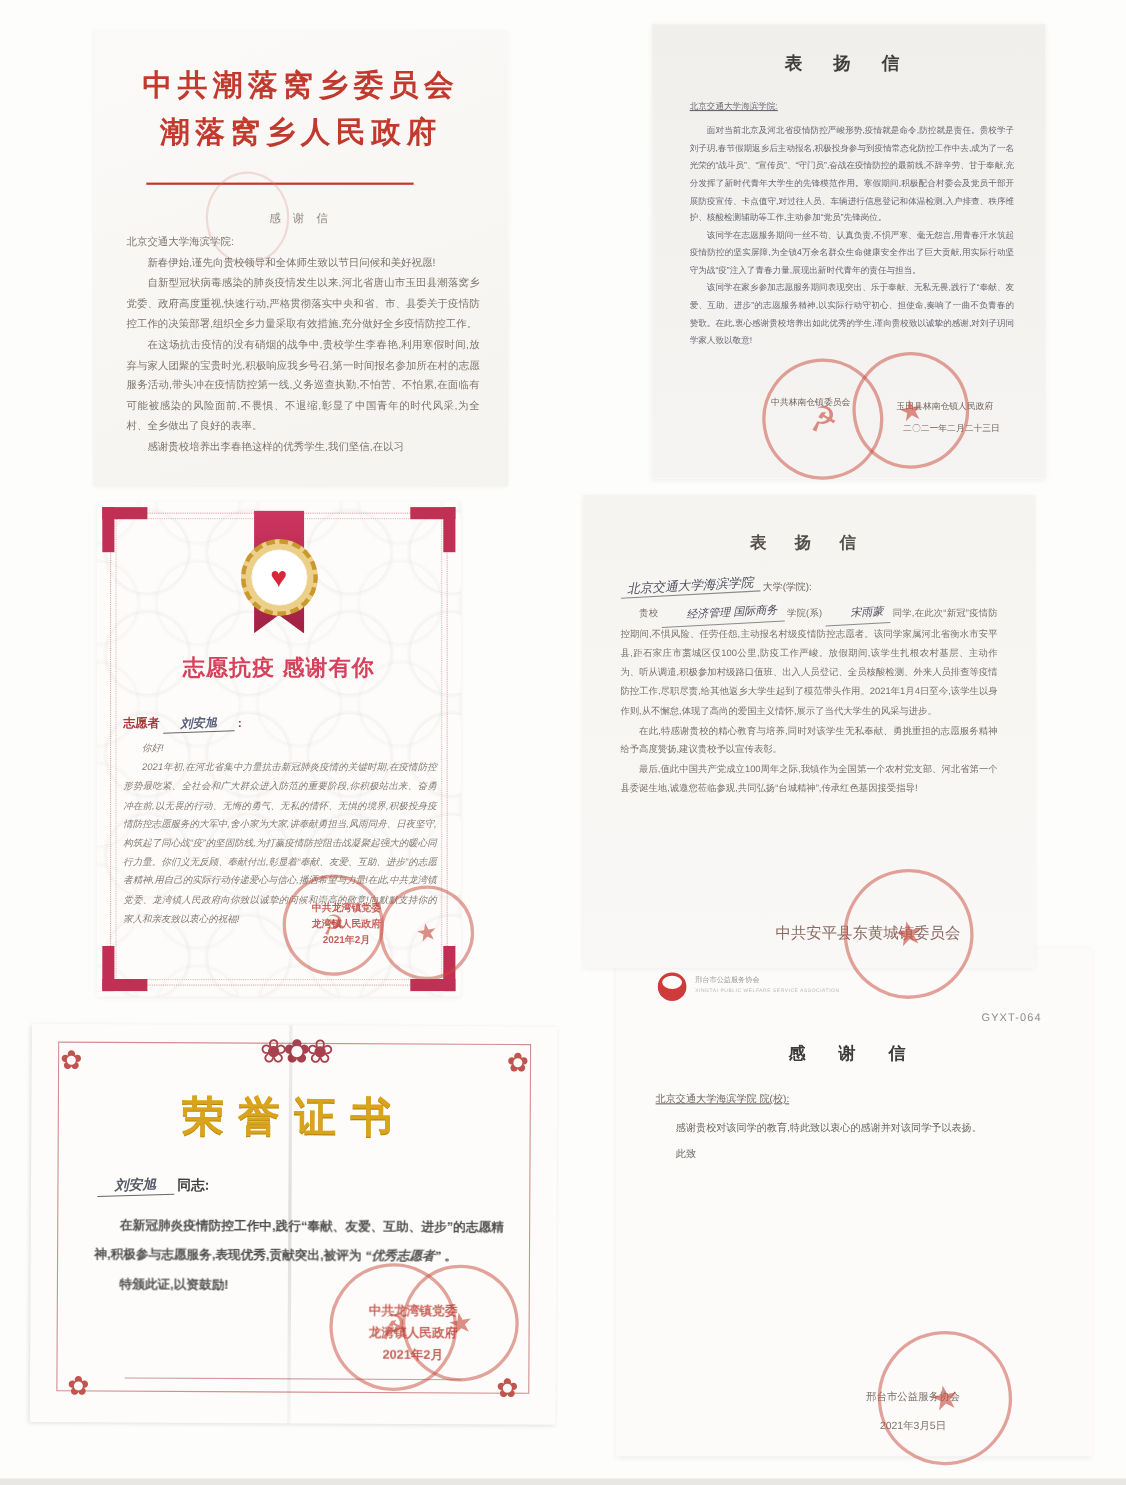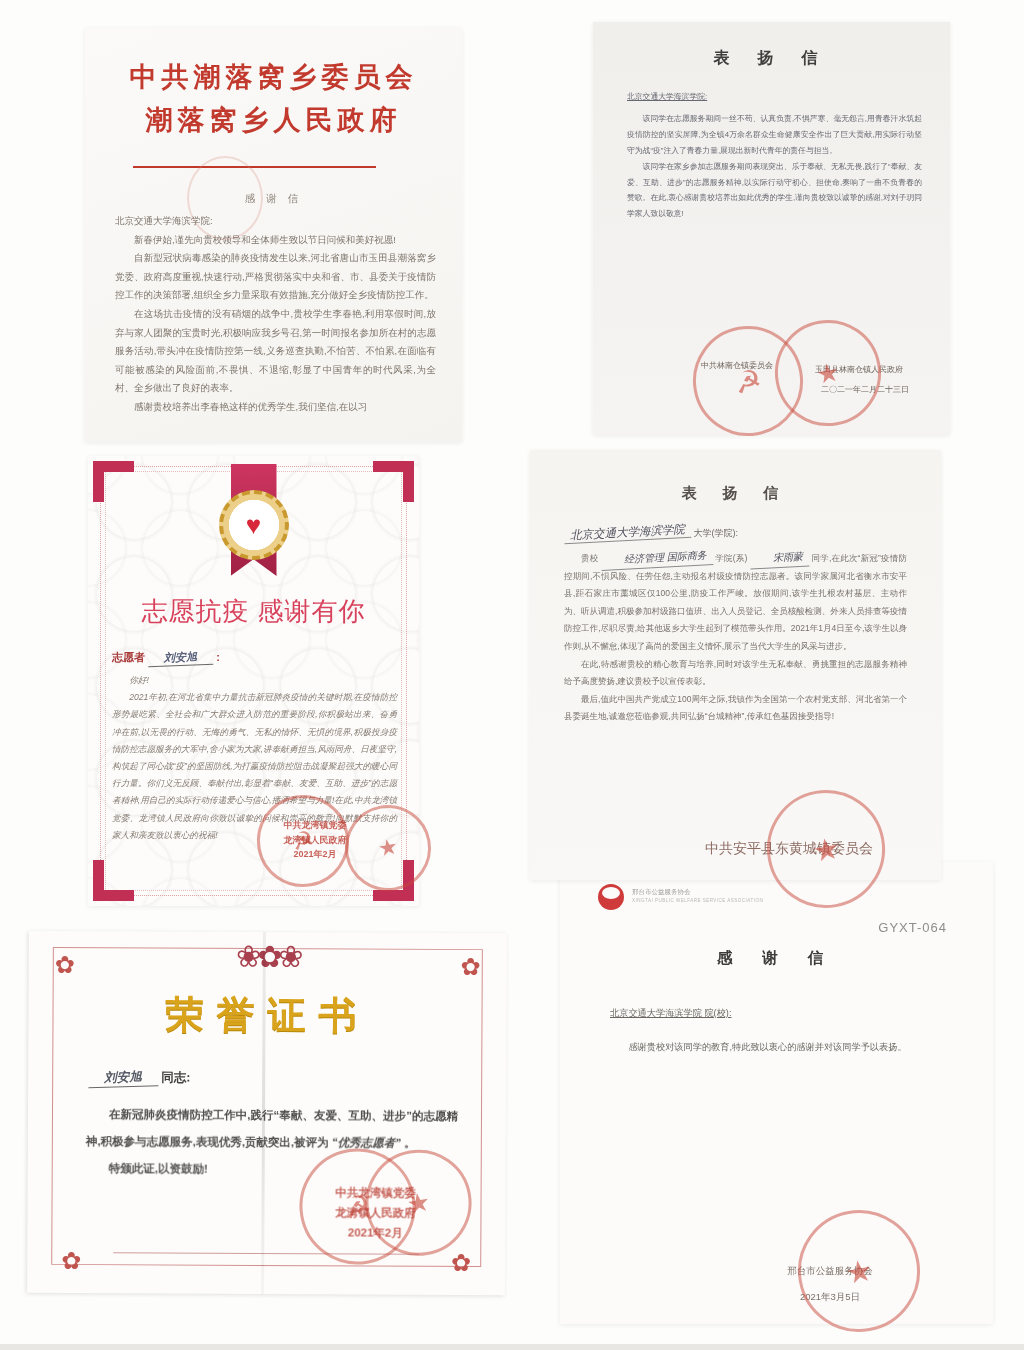--- a/index.html
+++ b/index.html
@@ -49,21 +49,21 @@
   .c-tr{right:5px;top:5px;border-top:11px solid #c22f55;border-right:11px solid #c22f55;}
   .c-bl{left:5px;bottom:5px;border-bottom:11px solid #c22f55;border-left:11px solid #c22f55;}
   .c-br{right:5px;bottom:5px;border-bottom:11px solid #c22f55;border-right:11px solid #c22f55;}
   .ribbon{position:absolute;left:50%;transform:translateX(-50%);top:8px;width:46px;height:112px;
           background:linear-gradient(180deg,#cd3560,#a02143);
           clip-path:polygon(0 0,100% 0,100% 100%,50% 85%,0 100%);}
   .medal{position:absolute;left:50%;transform:translateX(-50%);top:34px;width:62px;height:62px;border-radius:50%;
          border:4px dashed #c9992e;background:radial-gradient(circle,#ffffff 0 57%,#ecd089 58% 78%,#d4ab45 100%);
          display:flex;align-items:center;justify-content:center;z-index:2;}
   .medal .heart{font-size:26px;color:#d62839;line-height:1;}
-  .d3-title{position:absolute;top:138px;left:0;right:0;text-align:center;font-weight:400;font-size:26px;
+  .d3-title{position:absolute;top:138px;left:0;right:0;text-align:center;font-weight:700;font-size:20px;
             letter-spacing:1px;color:#d8415b;}
   .d3-vol{position:absolute;top:194px;left:24px;right:22px;font-size:11px;color:#a83a3a;font-weight:bold;}
   .hw{font-style:italic;color:#59607a;display:inline-block;transform:rotate(-2deg);}
   .hw-line{border-bottom:1px solid #666;padding:0 16px;}
   .d3-body{position:absolute;top:216px;left:24px;right:22px;font-size:8.6px;line-height:17.2px;color:#847a70;
            text-align:justify;filter:blur(.3px);}
   .d3-body p{margin:0;text-indent:2em;font-style:italic;}
   .d3-stamp1{left:169px;top:339px;width:86px;height:86px;}
   .d3-stamp2{left:257px;top:349px;width:80px;height:80px;}
   .seal-caption{position:absolute;text-align:center;color:rgba(185,58,48,.8);font-weight:bold;filter:blur(.3px);}
@@ -108,26 +108,26 @@
   .d5-stamp1{left:272px;top:216px;width:110px;height:110px;}
   .d5-stamp2{left:338px;top:217px;width:100px;height:100px;}
   .d5-stamp-text{left:258px;top:250px;width:180px;font-size:11.5px;line-height:20px;}
 
   
   .doc6{left:560px;top:862px;width:433px;height:462px;background:#fcfbfa;z-index:1;}
   .d6-logo{position:absolute;left:38px;top:22px;width:26px;height:26px;border-radius:50%;background:#cf3a3a;}
   .d6-logo-in{position:absolute;left:4px;top:3px;width:18px;height:12px;border-radius:50%;background:#fcfbfa;}
   .d6-cap{position:absolute;left:72px;top:25px;color:#9b9b9b;font-size:6.5px;line-height:9px;filter:blur(.35px);}
   .d6-cap .cap2{font-size:4.5px;color:#b7b7b7;letter-spacing:.5px;}
-  .d6-docno{position:absolute;right:46px;top:58px;font-size:13px;color:#8d8d8d;letter-spacing:1px;}
+  .d6-docno{position:absolute;right:46px;top:58px;font-size:10px;color:#8d8d8d;letter-spacing:1px;}
   .d6-title{position:absolute;top:86px;left:0;right:0;text-align:center;font-size:15.5px;font-weight:bold;
             letter-spacing:13px;color:#3d3c3a;font-family:"Liberation Serif",serif;}
   .d6-body{position:absolute;top:128px;left:36px;right:34px;font-size:9.2px;line-height:19.8px;color:#6b6660;
            text-align:justify;filter:blur(.28px);}
-  .d6-body p{margin:14px;text-indent:2em;}
+  .d6-body p{margin:0;text-indent:2em;}
   .d6-body p.salut{text-indent:0;text-decoration:underline;margin-bottom:6px;}
   .d6-body p.close1{margin-top:4px;}
   .d6-body p.close2{text-indent:0;}
   .d6-sig{position:absolute;left:150px;top:396px;width:240px;text-align:center;font-size:9.5px;
           color:#7c7068;line-height:26px;filter:blur(.3px);}
   .d6-stamp{left:238px;top:348px;width:116px;height:116px;}
 
   .bottom-edge{position:absolute;left:0;right:0;bottom:0;height:6px;background:#e9e7e3;}
 </style>
 </head>
@@ -149,20 +149,21 @@
       <p>自新型冠状病毒感染的肺炎疫情发生以来,河北省唐山市玉田县潮落窝乡党委、政府高度重视,快速行动,严格贯彻落实中央和省、市、县委关于疫情防控工作的决策部署,组织全乡力量采取有效措施,充分做好全乡疫情防控工作。</p>
       <p>在这场抗击疫情的没有硝烟的战争中,贵校学生李春艳,利用寒假时间,放弃与家人团聚的宝贵时光,积极响应我乡号召,第一时间报名参加所在村的志愿服务活动,带头冲在疫情防控第一线,义务巡查执勤,不怕苦、不怕累,在面临有可能被感染的风险面前,不畏惧、不退缩,彰显了中国青年的时代风采,为全村、全乡做出了良好的表率。</p>
       <p>感谢贵校培养出李春艳这样的优秀学生,我们坚信,在以习</p>
     </div>
   </div>
 
   <div class="doc doc2">
     <div class="d2-title">表 扬 信</div>
     <div class="d2-body">
       <p class="salut">北京交通大学海滨学院:</p>
+      <p>面对当前北京及河北省疫情防控严峻形势,疫情就是命令,防控就是责任。贵校学子刘子玥,春节假期返乡后主动报名,积极投身参与到疫情常态化防控工作中去,成为了一名光荣的“战斗员”、“宣传员”、“守门员”,奋战在疫情防控的最前线,不辞辛劳、甘于奉献,充分发挥了新时代青年大学生的先锋模范作用。寒假期间,积极配合村委会及党员干部开展防疫宣传、卡点值守,对过往人员、车辆进行信息登记和体温检测,入户排查、秩序维护、核酸检测辅助等工作,主动参加“党员”先锋岗位。</p>
       <p>该同学在志愿服务期间一丝不苟、认真负责,不惧严寒、毫无怨言,用青春汗水筑起疫情防控的坚实屏障,为全镇4万余名群众生命健康安全作出了巨大贡献,用实际行动坚守为战“疫”注入了青春力量,展现出新时代青年的责任与担当。</p>
       <p>该同学在家乡参加志愿服务期间表现突出、乐于奉献、无私无畏,践行了“奉献、友爱、互助、进步”的志愿服务精神,以实际行动守初心、担使命,奏响了一曲不负青春的赞歌。在此,衷心感谢贵校培养出如此优秀的学生,谨向贵校致以诚挚的感谢,对刘子玥同学家人致以敬意!</p>
     </div>
     <div class="d2-sign">
       <span class="d2-sig-left">中共林南仓镇委员会</span>
       <span class="d2-sig-right">玉田县林南仓镇人民政府</span>
       <span class="d2-date">二〇二一年二月二十三日</span>
     </div>
     <div class="stamp d2-stamp1">
       <span class="glyph" style="font-size:30px;">☭</span>
@@ -270,20 +271,21 @@
     </div>
     <div class="d6-cap">
       <div>邢台市公益服务协会</div>
       <div class="cap2">XINGTAI PUBLIC WELFARE SERVICE ASSOCIATION</div>
     </div>
     <div class="d6-docno">GYXT-064</div>
     <div class="d6-title">感 谢 信</div>
     <div class="d6-body">
       <p class="salut">北京交通大学海滨学院 院(校):</p>
       <p>感谢贵校对该同学的教育,特此致以衷心的感谢并对该同学予以表扬。</p>
+      <p class="close1">此致</p>
     </div>
     <div class="d6-sig">
       <div>邢台市公益服务协会</div>
       <div>2021年3月5日</div>
     </div>
     <div class="stamp d6-stamp">
       <span class="glyph" style="font-size:30px;">★</span>
     </div>
   </div>
 

